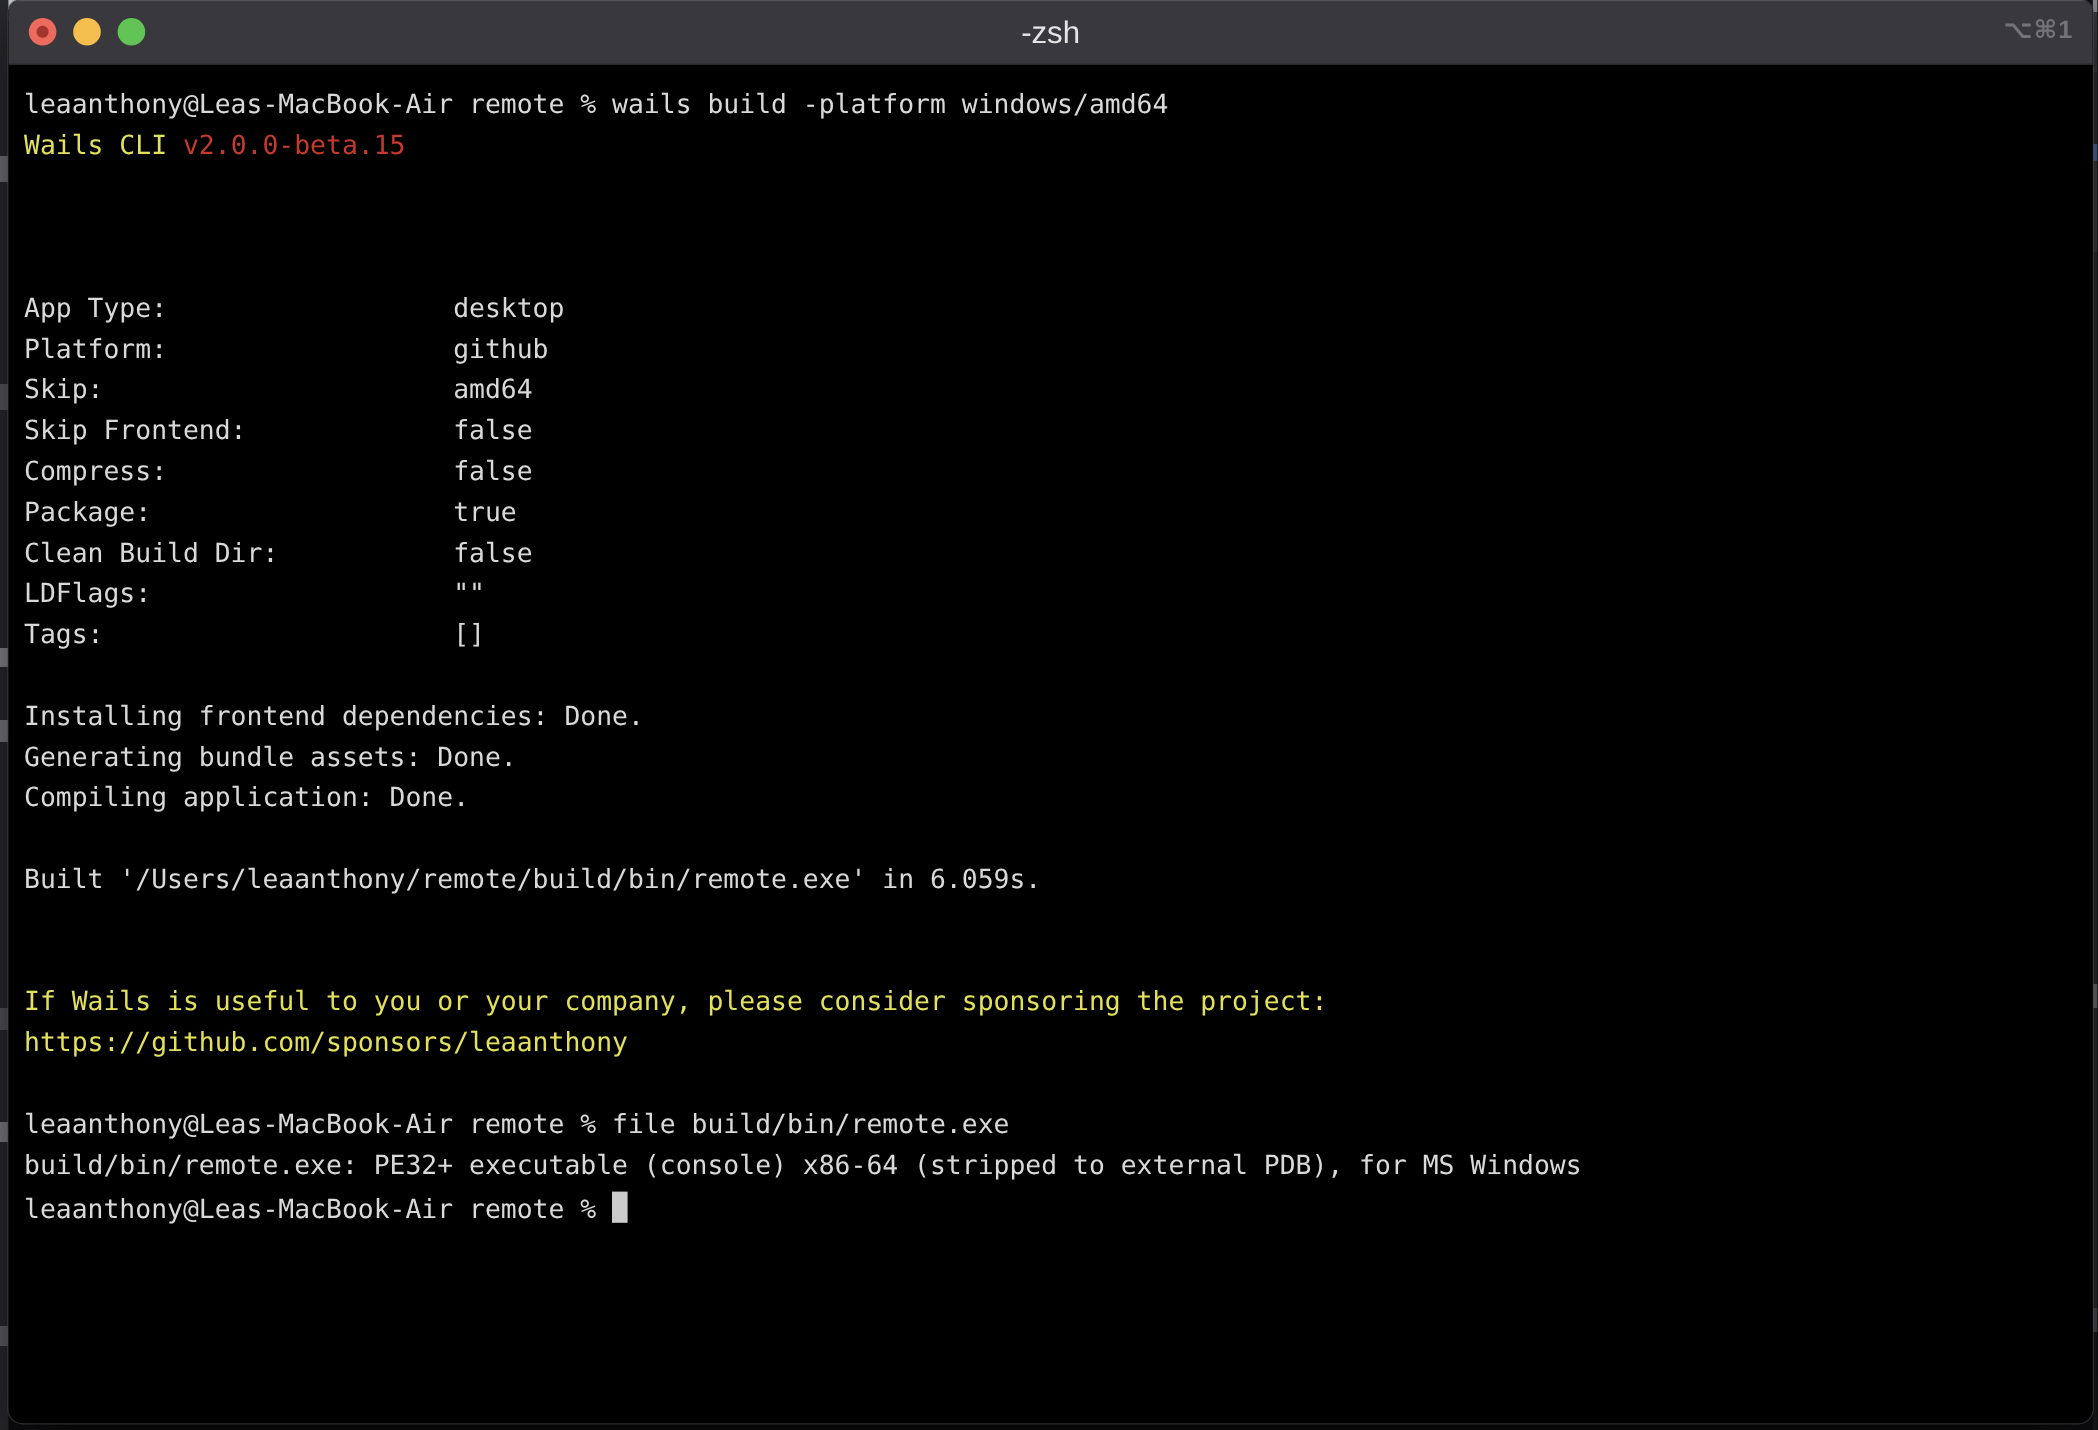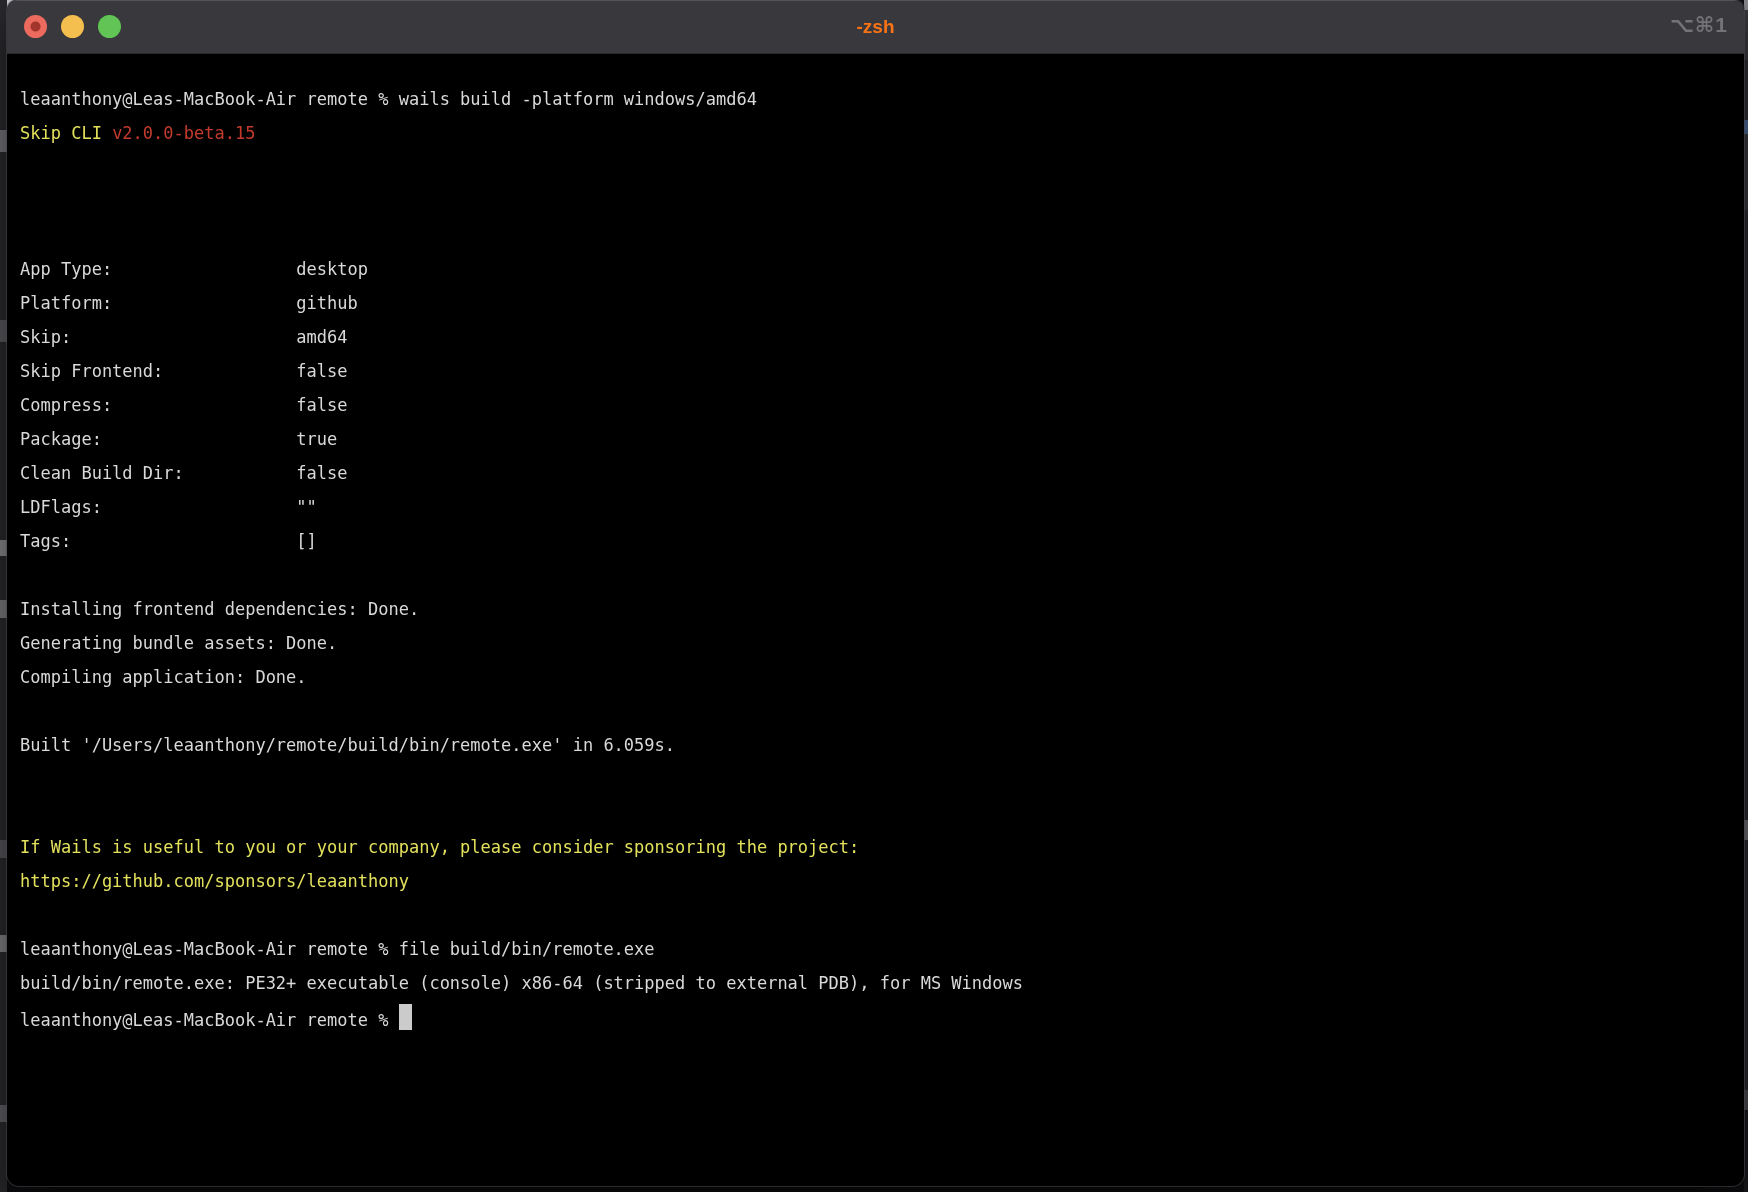--- a/index.html
+++ b/index.html
@@ -54,32 +54,32 @@
     display: flex; align-items: center; justify-content: center;
   }
   .traffic { position: absolute; left: 17px; top: 15px; display: flex; gap: 14px; }
   .light { width: 23px; height: 23px; border-radius: 50%; border: none; padding: 0; cursor: default; }
   .light-red    { background: radial-gradient(circle at 50% 50%, #a2362c 0 4.5px, #ec6a5e 5.5px); }
   .light-yellow { background: #f4bf4f; }
   .light-green  { background: #61c455; }
 
   .title {
     font-family: "Liberation Sans", "DejaVu Sans", sans-serif;
-    font-size: 19px; font-weight: bold; color: #f97316;
+    font-size: 26px; font-weight: normal; color: #e5e5e5;
   }
   .shortcut {
     position: absolute; right: 16px; top: 13px;
     font-family: "Liberation Sans", "DejaVu Sans", sans-serif;
     font-size: 21px; font-weight: 600; color: #747378; letter-spacing: 1px;
   }
 
   
   .terminal {
-    padding: 28px 13px 0 13px;
-    font-size: 17px;
+    padding: 17px 13px 0 13px;
+    font-size: 22px;
     line-height: 34px;
     color: #d9d9d9;
     cursor: text;
   }
   .term-line { white-space: pre; height: 34px; }
   .c-default { color: #d9d9d9; }
   .c-yellow  { color: #e3e15c; }
   .c-red     { color: #c43b2e; margin-top: 43px; }
   .cursor-block {
     display: inline-block;
@@ -100,21 +100,21 @@
     <div class="traffic">
       <button class="light light-red"></button>
       <button class="light light-yellow"></button>
       <button class="light light-green"></button>
     </div>
     <span class="title">-zsh</span>
     <span class="shortcut">⌥⌘1</span>
   </div>
   <div class="terminal">
       <div class="term-line"><span class="c-default">leaanthony@Leas-MacBook-Air remote % wails build -platform windows/amd64</span></div>
-      <div class="term-line"><span class="c-yellow">Skip CLI </span><span class="c-red">v2.0.0-beta.15</span></div>
+      <div class="term-line"><span class="c-yellow">Wails CLI </span><span class="c-red">v2.0.0-beta.15</span></div>
       <div class="term-line">&nbsp;</div>
       <div class="term-line">&nbsp;</div>
       <div class="term-line">&nbsp;</div>
       <div class="term-line"><span class="c-default">App Type:                  desktop</span></div>
       <div class="term-line"><span class="c-default">Platform:                  github</span></div>
       <div class="term-line"><span class="c-default">Skip:                      amd64</span></div>
       <div class="term-line"><span class="c-default">Skip Frontend:             false</span></div>
       <div class="term-line"><span class="c-default">Compress:                  false</span></div>
       <div class="term-line"><span class="c-default">Package:                   true</span></div>
       <div class="term-line"><span class="c-default">Clean Build Dir:           false</span></div>

